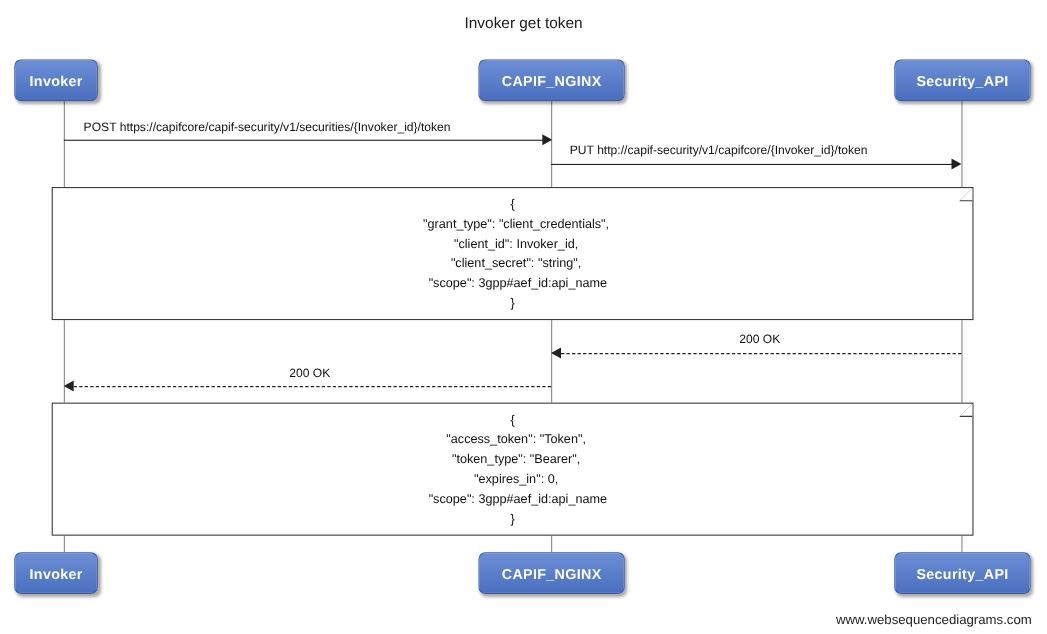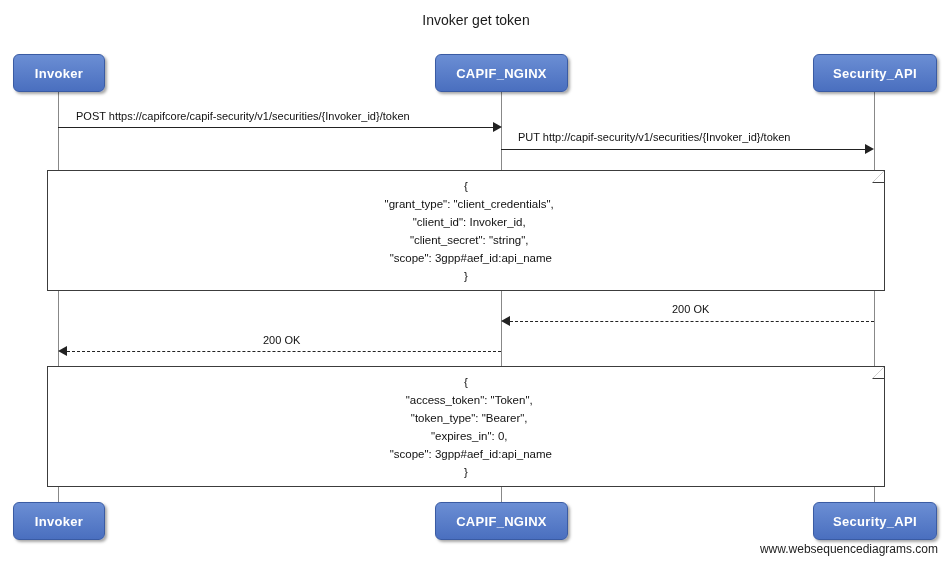--- a/index.html
+++ b/index.html
@@ -19,21 +19,21 @@
     position: absolute;
     top: 12px;
     left: 0;
     width: 952px;
     text-align: center;
     font-size: 14px;
     color: #1a1a1a;
   }
   .actor {
     position: absolute;
-    width: 92px;
+    width: 76px;
     height: 38px;
     border-radius: 6px;
     background: linear-gradient(#6b8ed4, #4a6fbf);
     border: 1px solid #3a5ba3;
     box-shadow: 2px 2px 3px rgba(0,0,0,0.35);
     color: #ffffff;
     font-size: 13px;
     font-weight: bold;
     display: flex;
     align-items: center;
@@ -107,21 +107,21 @@
     color: #111111;
     line-height: 18px;
   }
   .note-body .ln {
     white-space: pre;
     text-align: left;
   }
   .footer {
     position: absolute;
     right: 14px;
-    bottom: 20px;
+    bottom: 6px;
     font-size: 12px;
     color: #222222;
   }
 </style>
 </head>
 <body>
 
 <div id="canvas">
 
   <div class="title">Invoker get token</div>
@@ -137,21 +137,21 @@
     <span>CAPIF_NGINX</span>
   </div>
   <div class="actor" style="left:813px; top:54px; width:124px;">
     <span>Security_API</span>
   </div>
 
   <div class="msg-label" style="left:76px; top:110px;text-align:center;">POST https://capifcore/capif-security/v1/securities/{Invoker_id}/token</div>
   <div class="msg-line" style="left:58px; top:127px; width:436px;"></div>
   <div class="arrow-right" style="left:493px; top:122px;"></div>
 
-  <div class="msg-label" style="left:518px; top:131px;">PUT http://capif-security/v1/securities/{Invoker_id}/token</div>
+  <div class="msg-label" style="left:518px; top:131px;">PUT http://capif-security/v1/capifcore/{Invoker_id}/token</div>
   <div class="msg-line" style="left:501px; top:149px; width:365px;"></div>
   <div class="arrow-right" style="left:865px; top:144px;"></div>
 
   <div class="note" style="left:47px; top:170px; width:838px; height:121px;">
     <div class="fold"></div>
     <div class="fold-inner"></div>
     <div class="note-body">
       <div class="ln">{</div>
       <div class="ln">  "grant_type": "client_credentials",</div>
       <div class="ln">  "client_id": Invoker_id,</div>

